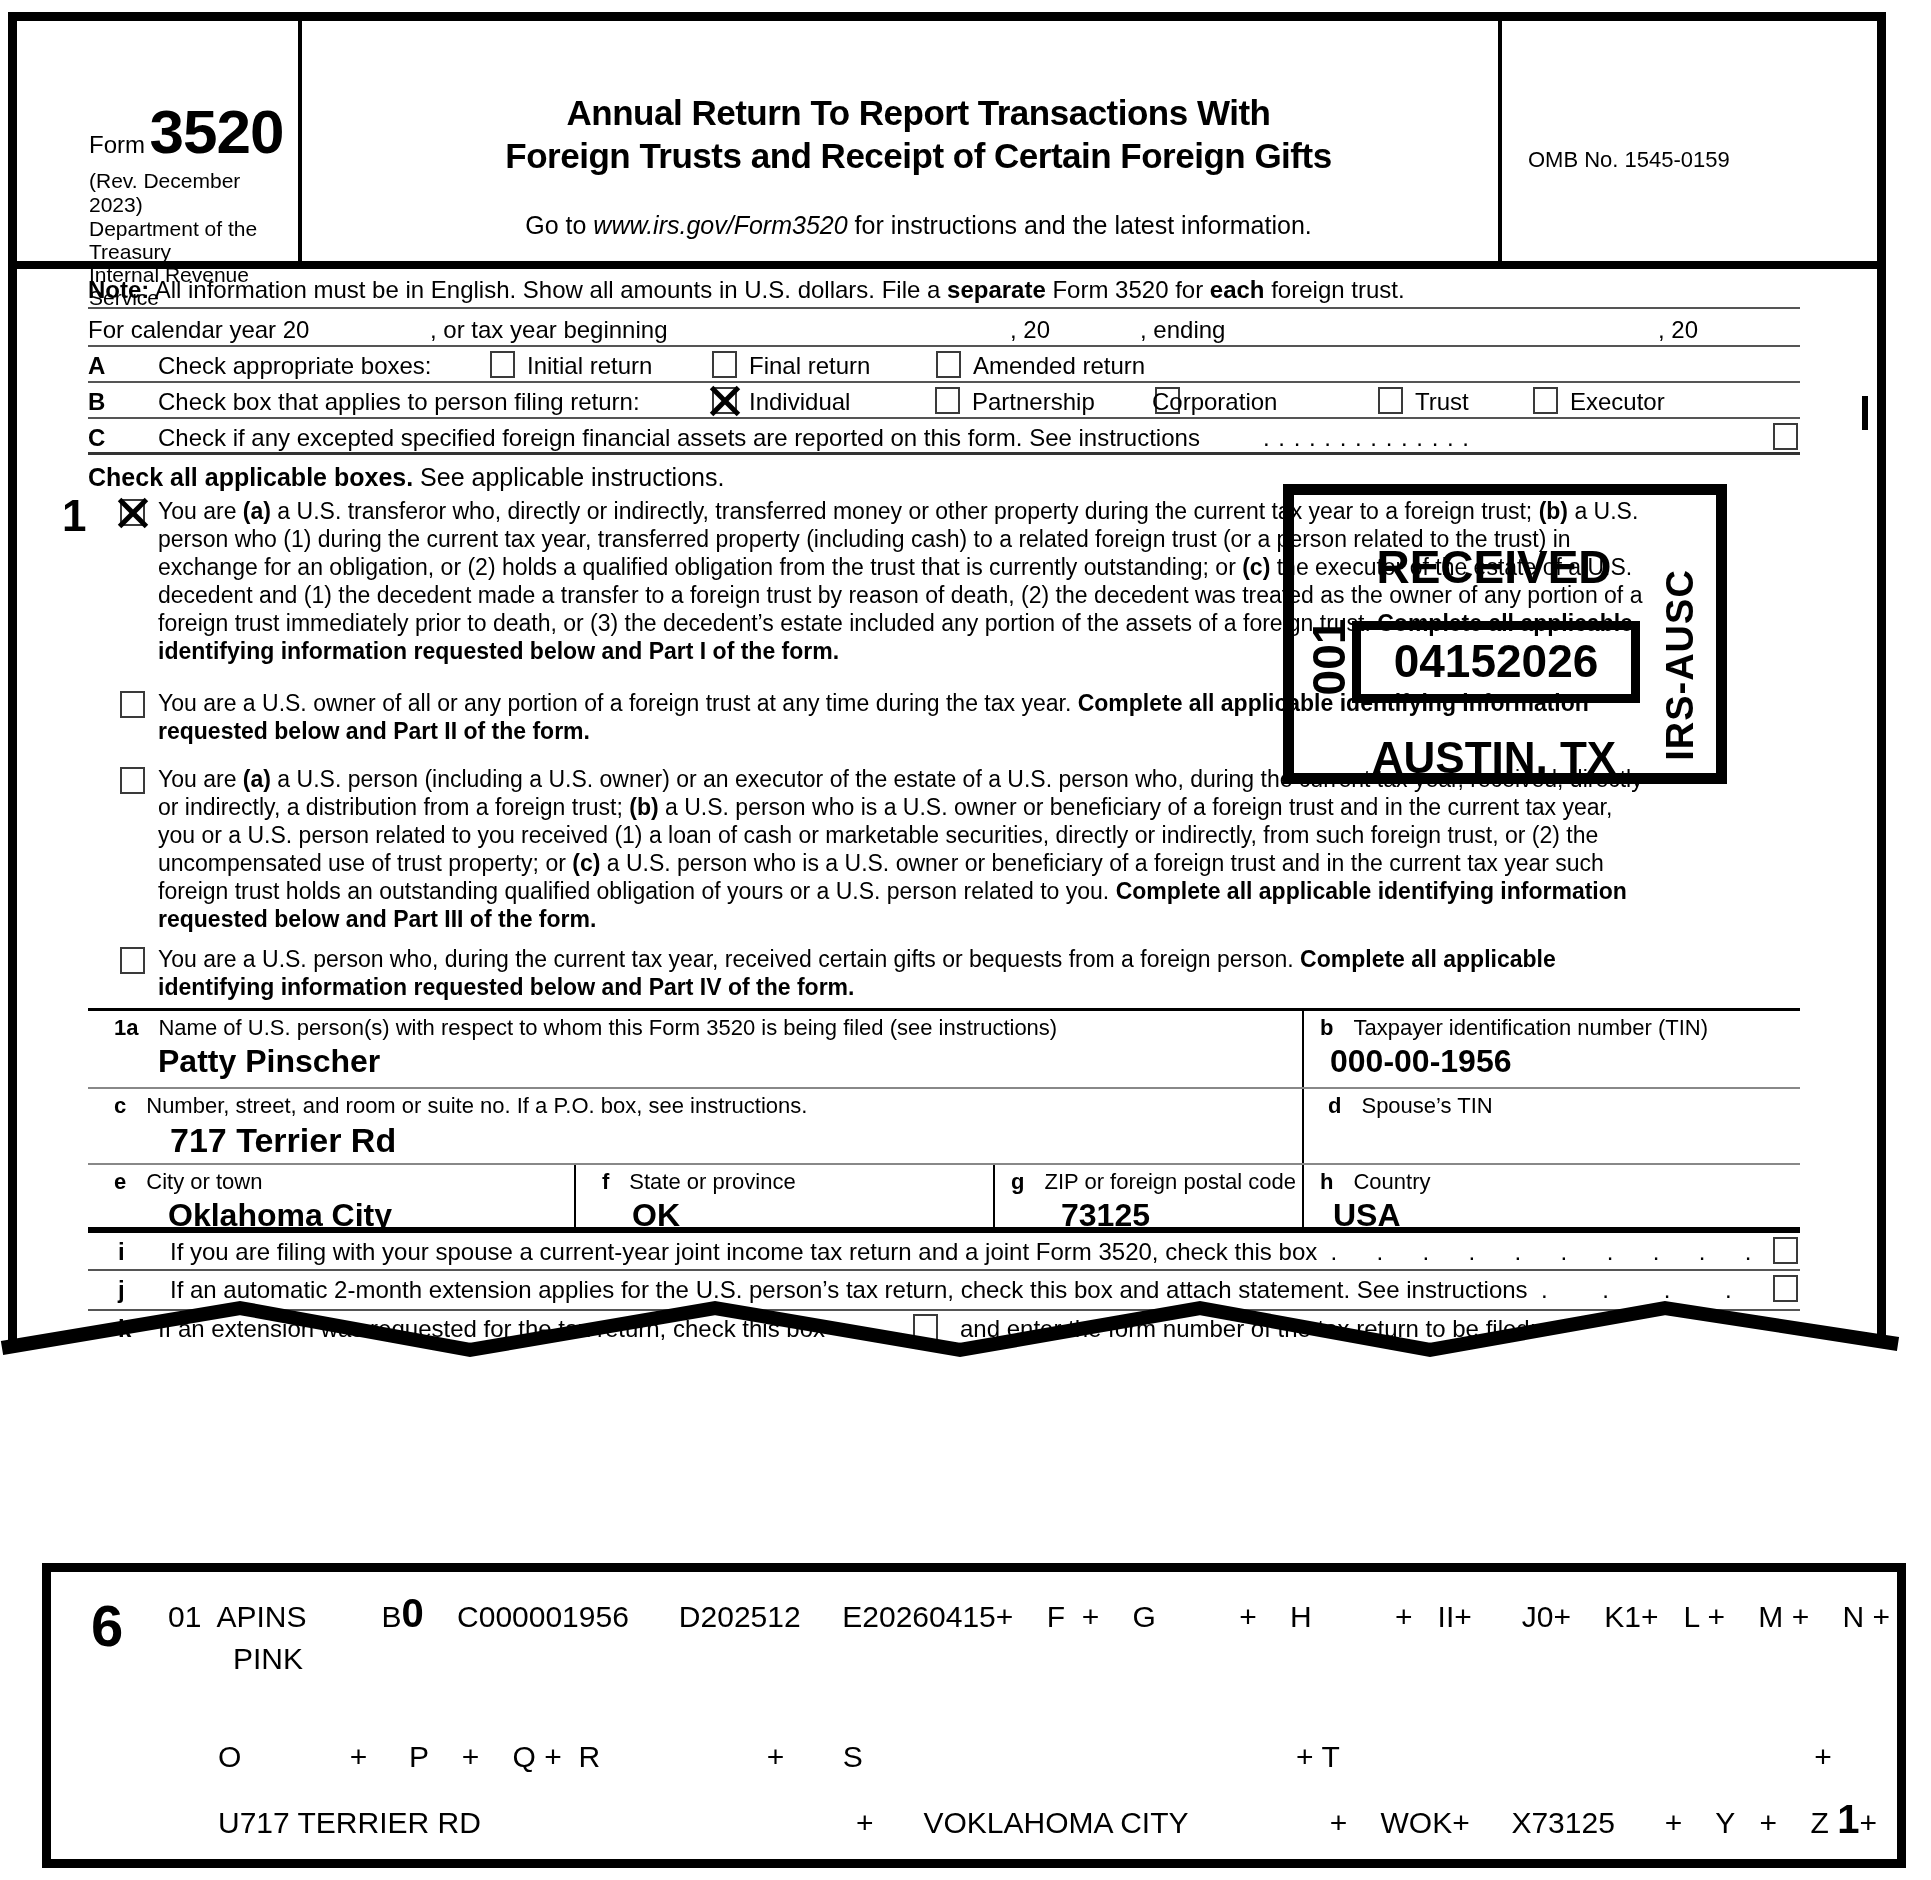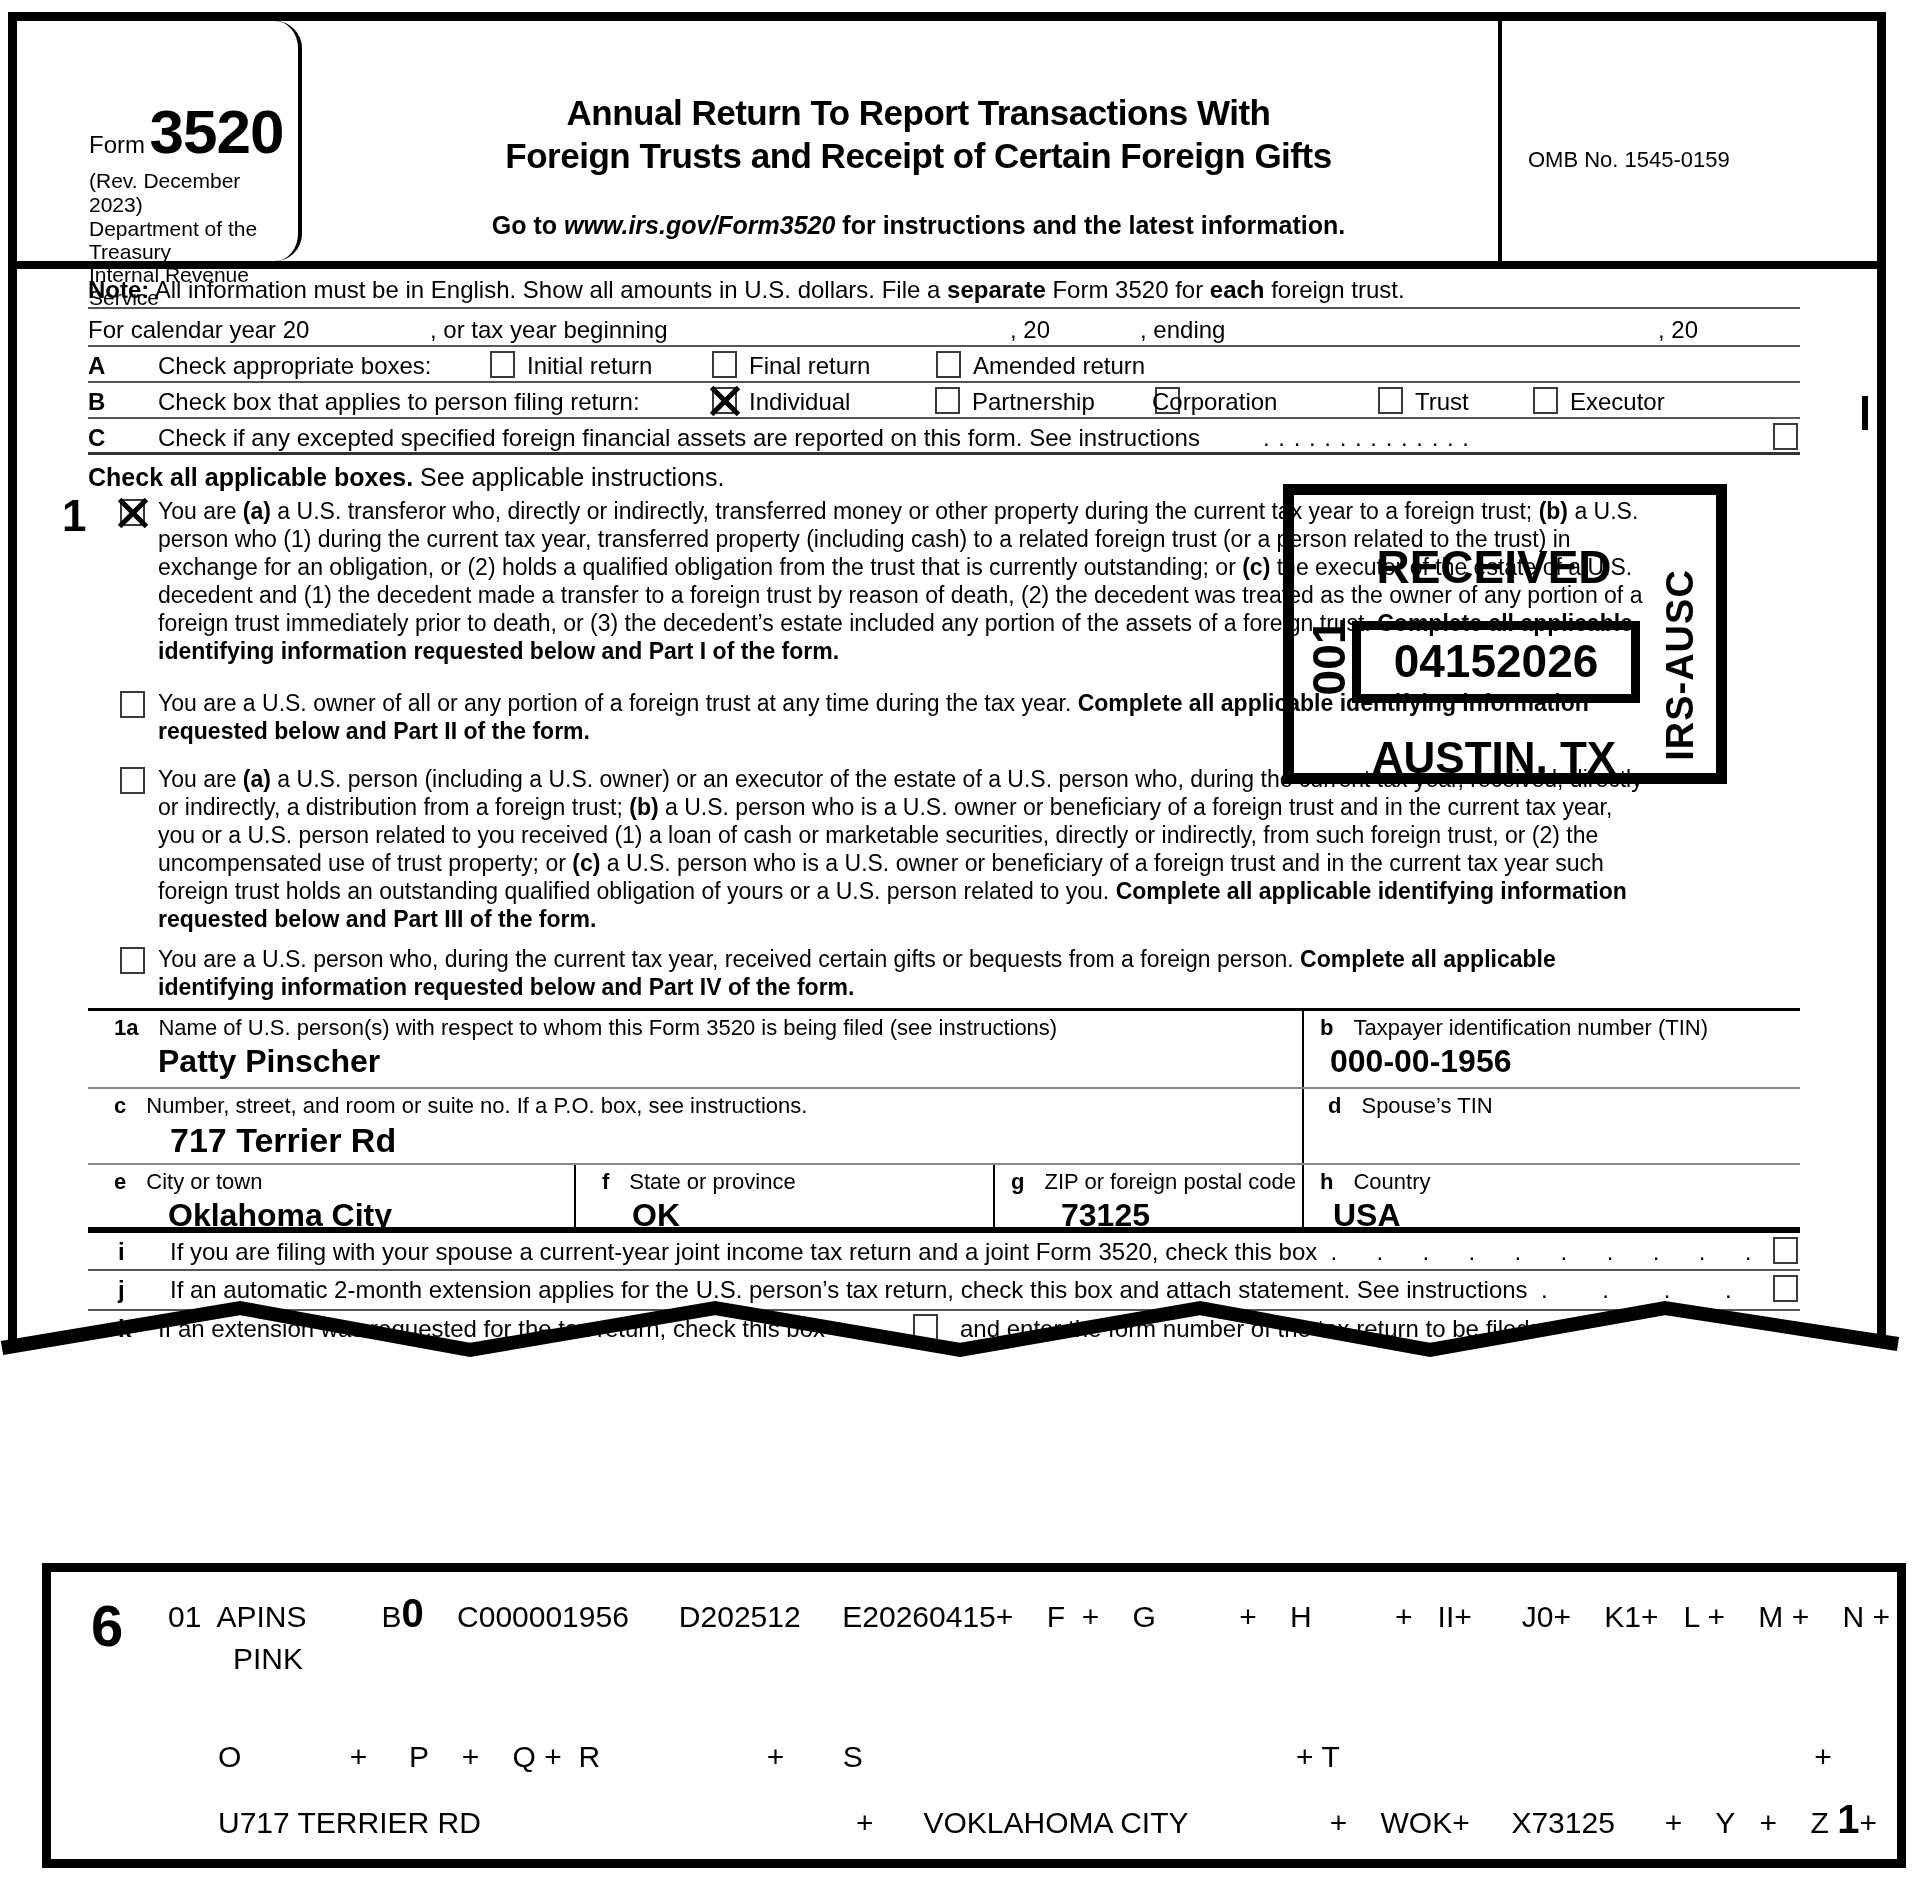--- a/index.html
+++ b/index.html
@@ -3,28 +3,28 @@
 <meta charset="utf-8">
 <style>
   html,body{margin:0;padding:0;background:#fff;}
   .page{position:relative;width:1931px;height:1880px;background:#fff;overflow:hidden;
         font-family:"Liberation Sans",sans-serif;color:#000;}
   
   .form-main{position:absolute;left:8px;top:12px;width:1878px;height:1330px;
              border:9px solid #000;border-bottom:none;box-sizing:border-box;background:#fff;}
   
   .header{display:flex;height:248px;border-bottom:8px solid #000;box-sizing:border-box;}
-  .h-left{width:285px;box-sizing:border-box;border-right:4px solid #000;padding:86px 0 0 72px;border-radius:27px;}
+  .h-left{width:285px;box-sizing:border-box;border-right:4px solid #000;padding:86px 0 0 72px;}
   .formword{font-size:24px;}
   .formnum{font-size:62px;font-weight:bold;letter-spacing:-1px;line-height:50px;}
   .rev{font-size:21px;margin-top:10px;}
   .agency{font-size:21px;line-height:23px;margin-top:0;}
   .h-center{flex:1;box-sizing:border-box;border-right:4px solid #000;text-align:center;padding-top:70px;padding-left:37px;}
   .title{font-size:35px;font-weight:bold;line-height:43px;letter-spacing:-0.5px;}
-  .gotoline{font-size:25px;font-weight:bold;margin-top:34px;}
+  .gotoline{font-size:25px;font-weight:normal;margin-top:34px;}
   .gotoline .url{font-style:italic;}
   .h-right{width:375px;box-sizing:border-box;padding:126px 0 0 26px;font-size:22px;}
   
   .rows{margin:0 77px 0 71px;}
   .r{position:relative;box-sizing:border-box;}
   .hr-gray{border-bottom:2px solid #555;}
   .hr-dark{border-bottom:3px solid #333;}
   .note-row{height:40px;padding-top:7px;font-size:24px;}
   .cal-row{height:38px;font-size:24px;}
   .cal-row span{position:absolute;top:7px;}

